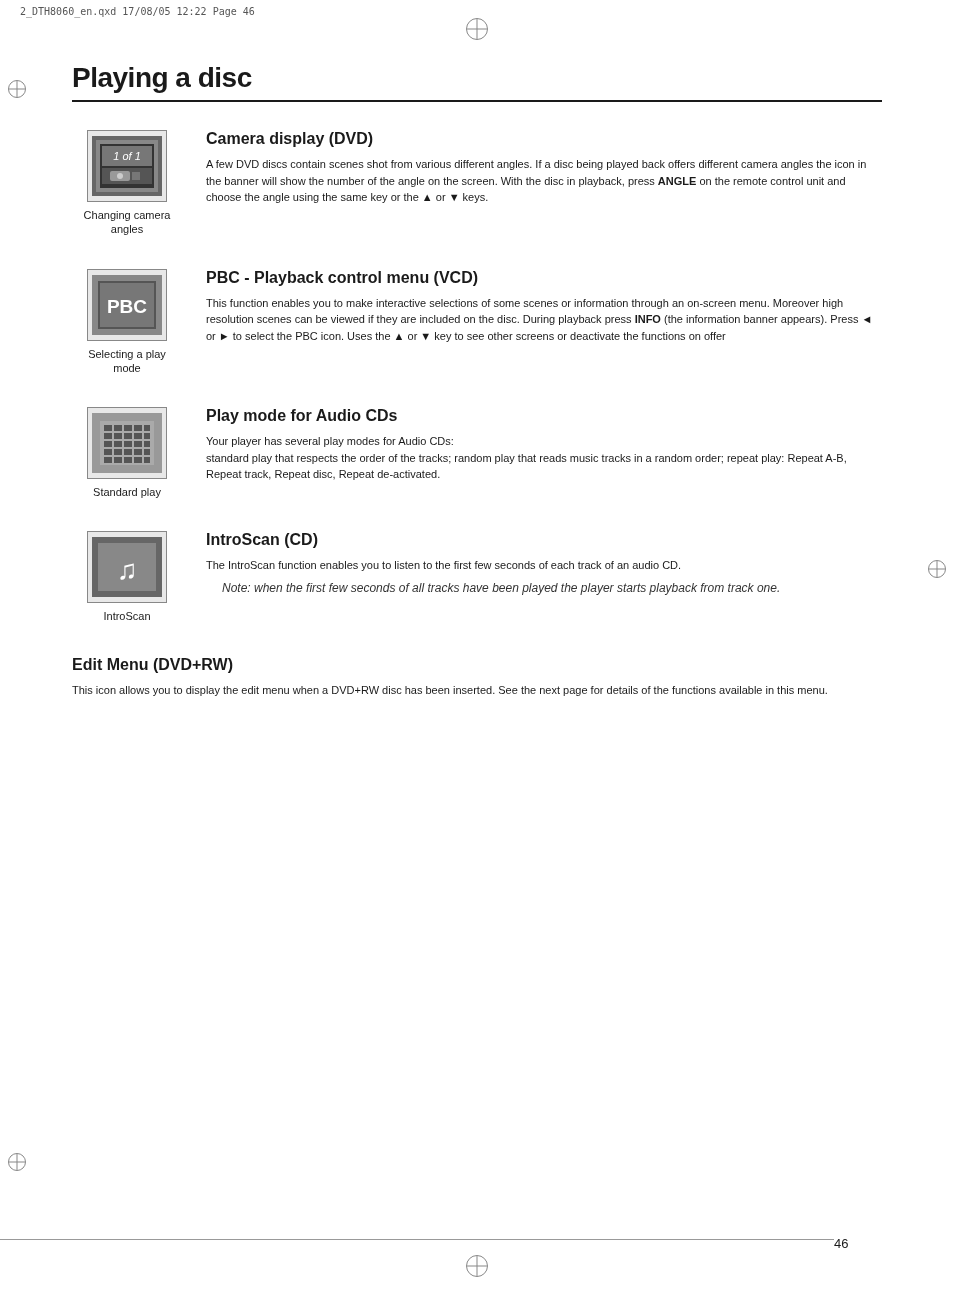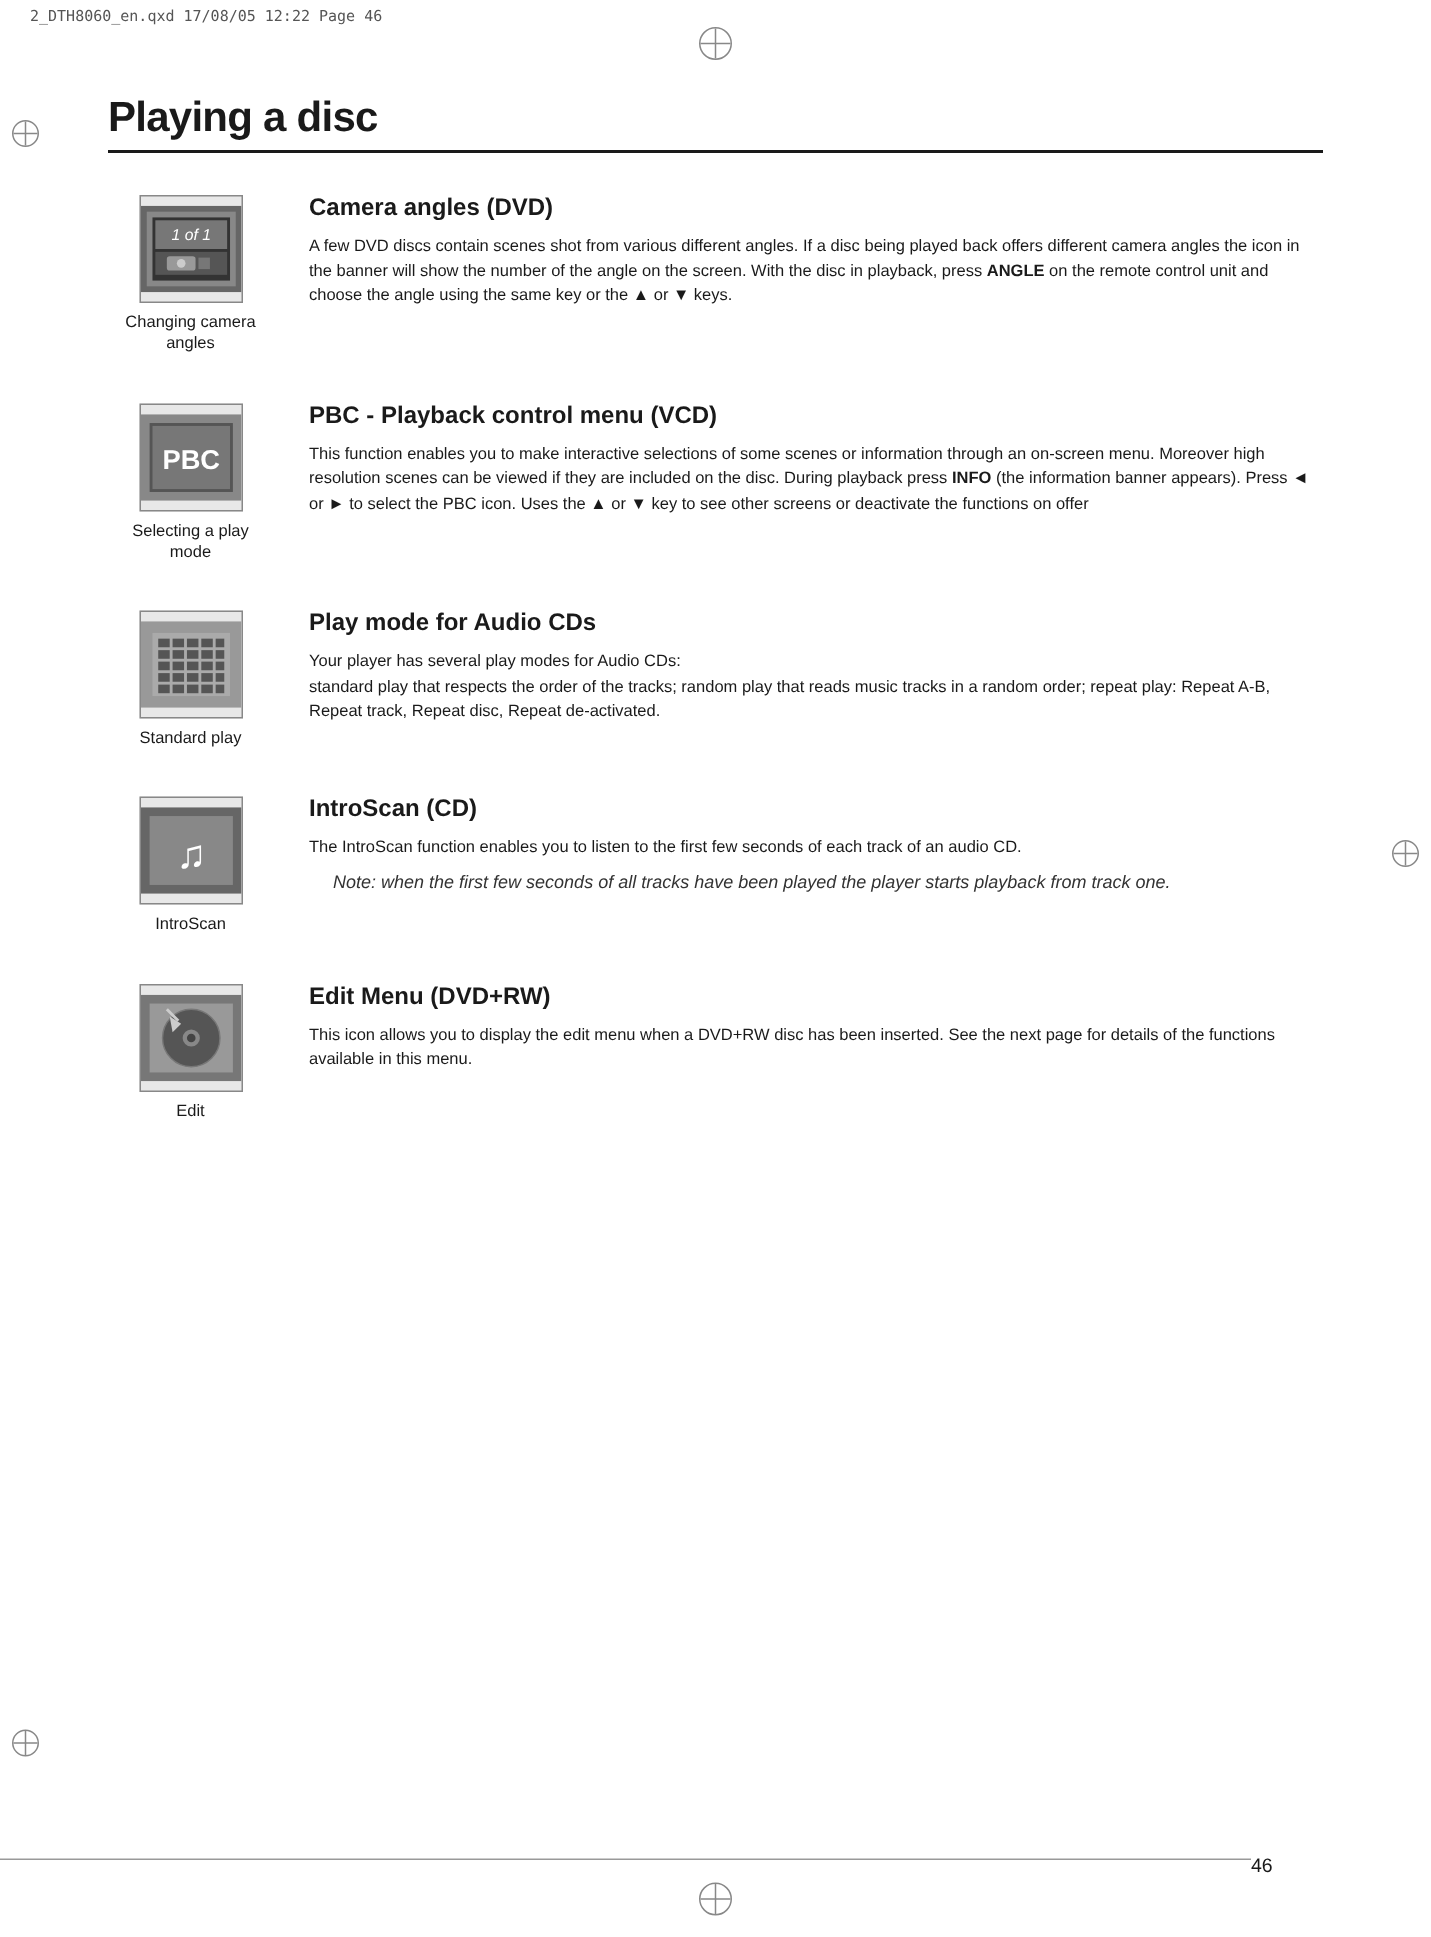--- a/index.html
+++ b/index.html
@@ -139,27 +139,27 @@
 
     .icon-area {
       display: flex;
       flex-direction: column;
       align-items: center;
       min-width: 110px;
       width: 110px;
     }
 
     .icon-box {
-      width: 69px;
+      width: 80px;
       height: 72px;
       border: 1.5px solid #888;
       background: #e8e8e8;
       display: flex;
       align-items: center;
-      justify-content: flex-start;
+      justify-content: center;
       margin-bottom: 6px;
       position: relative;
     }
 
     .icon-label {
       font-size: 11px;
       text-align: center;
       color: #1a1a1a;
       line-height: 1.3;
     }
@@ -268,21 +268,21 @@
             <rect x="10" y="32" width="50" height="16" fill="#555"></rect>
 
             <rect x="18" y="35" width="20" height="10" rx="2" fill="#999"></rect>
             <circle cx="28" cy="40" r="3" fill="#ccc"></circle>
             <rect x="40" y="36" width="8" height="8" fill="#777"></rect>
           </svg>
         </div>
         <span class="icon-label">Changing camera<br>angles</span>
       </div>
       <div class="text-area">
-        <div class="section-title">Camera angles (DVD)</div>
+        <div class="section-title">Camera display (DVD)</div>
         <div class="section-body">
           A few DVD discs contain scenes shot from various different angles. If a disc being played back offers different camera angles the icon in the banner will show the number of the angle on the screen. With the disc in playback, press <strong>ANGLE</strong> on the remote control unit and choose the angle using the same key or the ▲ or ▼ keys.
         </div>
       </div>
     </div>
 
     <div class="section">
       <div class="icon-area">
         <div class="icon-box">
           <svg class="svg-icon" viewBox="0 0 70 60">
@@ -370,36 +370,20 @@
         <div class="section-body">
           The IntroScan function enables you to listen to the first few seconds of each track of an audio CD.
         </div>
         <div class="section-note">
           Note: when the first few seconds of all tracks have been played the player starts playback from track one.
         </div>
       </div>
     </div>
 
     <div class="section">
-      <div class="icon-area">
-        <div class="icon-box">
-          <svg class="svg-icon" viewBox="0 0 70 60">
-            <rect width="70" height="60" fill="#777"></rect>
-            <rect x="6" y="6" width="58" height="48" fill="#999"></rect>
-
-            <circle cx="35" cy="30" r="20" fill="#555" stroke="#777" stroke-width="1"></circle>
-            <circle cx="35" cy="30" r="6" fill="#888"></circle>
-            <circle cx="35" cy="30" r="3" fill="#444"></circle>
-
-            <polygon points="20,15 28,20 22,26" fill="#ccc"></polygon>
-            <line x1="26" y1="18" x2="18" y2="10" stroke="#ccc" stroke-width="2"></line>
-          </svg>
-        </div>
-        <span class="icon-label">Edit</span>
-      </div>
       <div class="text-area">
         <div class="section-title">Edit Menu (DVD+RW)</div>
         <div class="section-body">
           This icon allows you to display the edit menu when a DVD+RW disc has been inserted. See the next page for details of the functions available in this menu.
         </div>
       </div>
     </div>
 
   </div>
 

